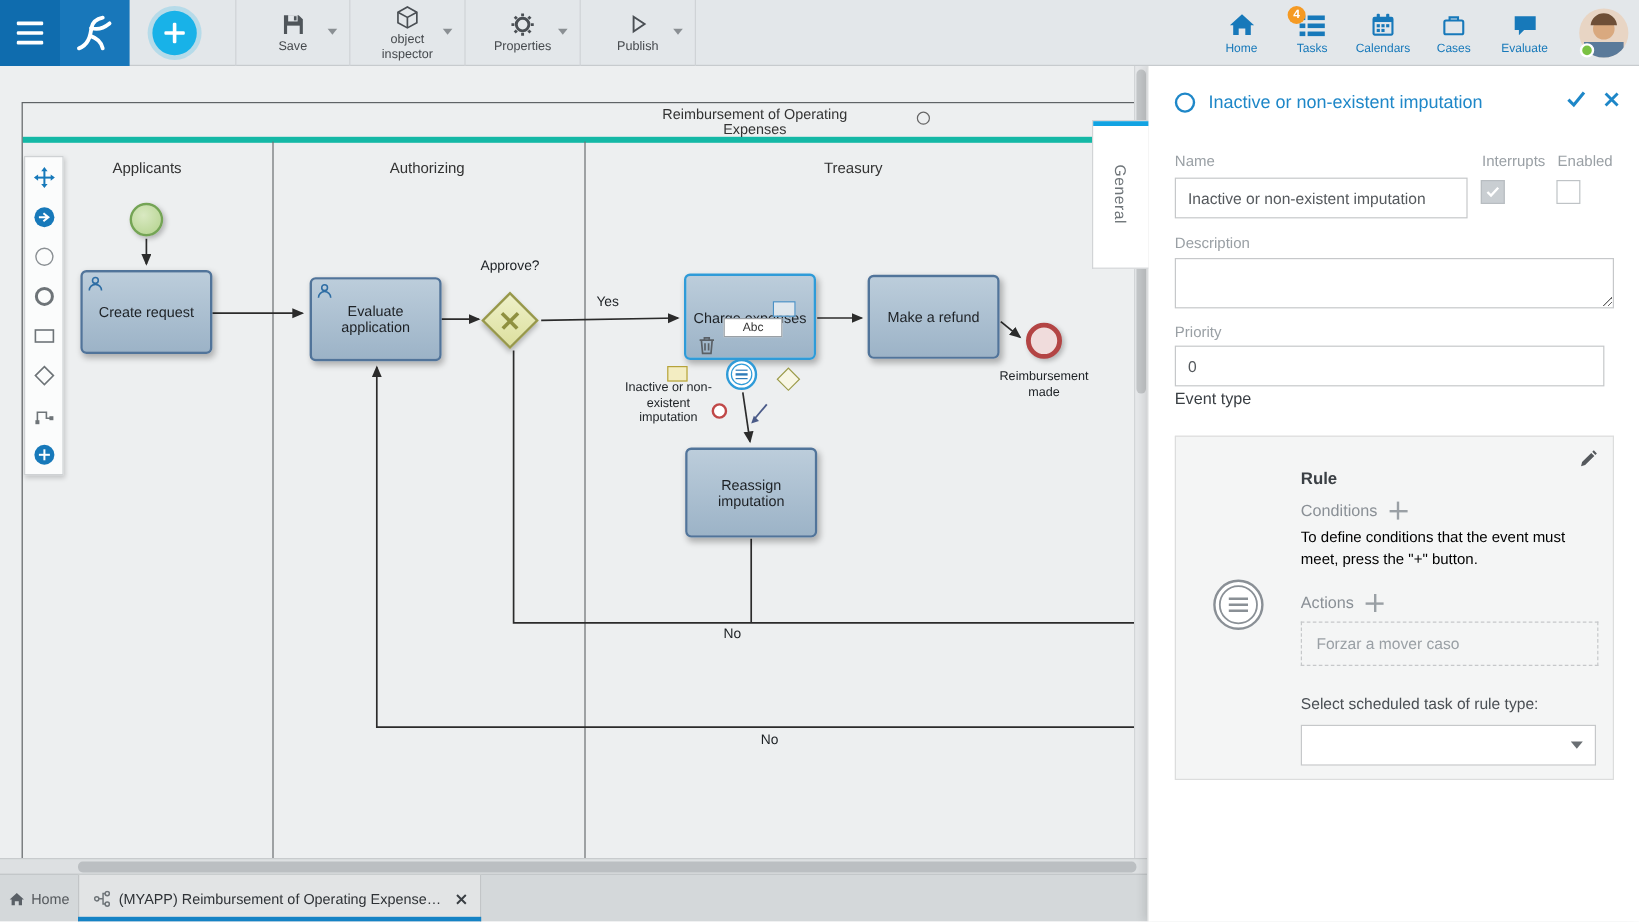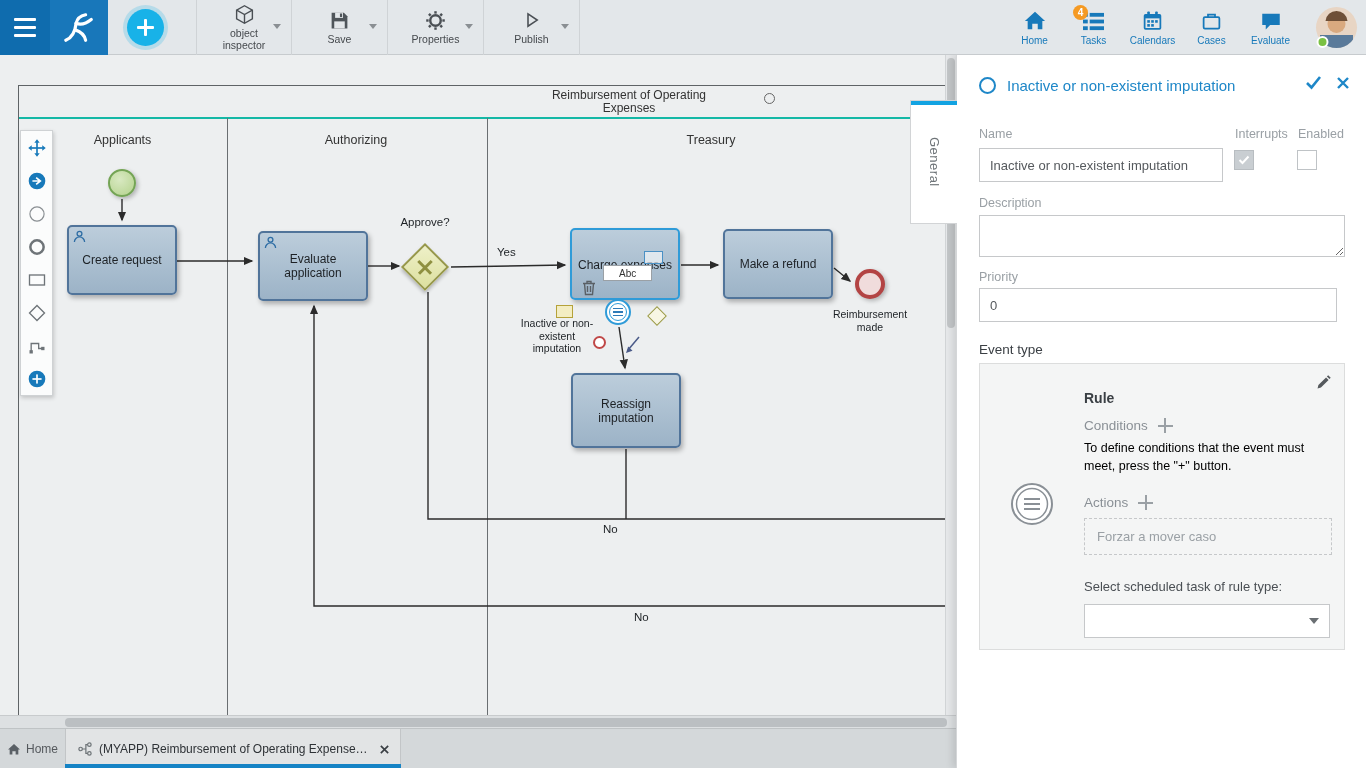--- a/index.html
+++ b/index.html
@@ -24,21 +24,21 @@
   .quicknav{position:absolute;right:66px;top:0;height:55px;display:flex;align-items:center}
   .qitem{width:59px;height:55px;display:flex;flex-direction:column;align-items:center;justify-content:center;gap:2px;cursor:pointer}
   .qicon{position:relative;height:24px;display:flex;align-items:center}
   .qlabel{font-size:10px;color:#1779ba}
   .badge{position:absolute;left:-9px;top:-4px;min-width:15px;height:15px;border-radius:8px;background:#f59a23;color:#fff;font-size:10px;font-weight:bold;display:flex;align-items:center;justify-content:center;padding:0 3px}
   .avatar{position:absolute;right:8px;top:6px;width:43px;height:43px;cursor:pointer}
 
   
   .canvas{position:absolute;left:0;top:55px;width:956px;height:660px;background:#edeff0;overflow:hidden}
   .pool{position:absolute;left:18px;top:30px;width:1220px;height:700px;border:1px solid #5f6366}
-  .pool-title-row{position:relative;height:33px;border-bottom:2px solid #14b8a6}
+  .pool-title-row{position:relative;height:33px;border-bottom:5px solid #14b8a6}
   .pool-title{position:absolute;left:510px;top:3px;width:200px;text-align:center;font-size:12px;color:#333;line-height:1.1}
   .pool-circle{position:absolute;left:745px;top:7px;width:11px;height:11px;border:1.5px solid #666;border-radius:50%}
   .vline{position:absolute;top:63px;bottom:0;width:1px;background:#6a6e71}
   .lane-label{position:absolute;top:78px;font-size:12.5px;color:#333;text-align:center}
   .edges{position:absolute;left:0;top:0;z-index:2;pointer-events:none}
   .edge{stroke:#2b2b2b;stroke-width:1.4;fill:none}
   .node{position:absolute;z-index:3}
   .task{width:110px;border:2px solid #51749a;border-radius:5px;background:linear-gradient(180deg,#bccddb 0%,#9cb3c7 100%);box-shadow:2px 3px 5px rgba(0,0,0,.28);display:flex;align-items:center;justify-content:center;text-align:center;font-size:12px;color:#1d2125;padding:5px;cursor:pointer}
   .task.selected{border-color:#2f9bd8}
   .person{position:absolute;left:4px;top:3px}
@@ -80,21 +80,21 @@
   .panel-header{position:absolute;left:0;top:0;width:100%;height:60px;display:flex;align-items:center;padding-left:22px}
   .ring-icon{width:17px;height:17px;border:2px solid #1e87c8;border-radius:50%;flex:0 0 auto}
   .panel-title{font-size:15px;font-weight:normal;color:#1e87c8;margin-left:11px;white-space:nowrap}
   .panel-actions{position:absolute;right:16px;top:20px;display:flex;gap:14px}
   .icon-btn{border:none;background:transparent;cursor:pointer;padding:0;display:flex;align-items:center}
   .flabel{position:absolute;font-size:12.5px;color:#9aa0a5}
   .input{position:absolute;border:1px solid #c6c8ca;background:#fff;font-size:13px;color:#55595d;padding:0 10px;font-family:"Liberation Sans",sans-serif}
   .checkbox{position:absolute;width:20px;height:20px;border:1px solid #bfc3c6;background:#fff;cursor:pointer;display:flex;align-items:center;justify-content:center}
   .checkbox.checked-disabled{background:#c9ced2;border-color:#b8bdc1}
   textarea.input{resize:both;padding:6px 10px}
-  .event-type-label{position:absolute;left:22px;top:287px;font-size:13.5px;color:#3a3f44}
+  .event-type-label{position:absolute;left:22px;top:270px;font-size:13.5px;color:#3a3f44}
   .rule-box{position:absolute;left:22px;top:308px;width:366px;height:287px;background:#f4f5f5;border:1px solid #dcdddd;padding:26px 18px 18px 104px}
   .rule-icon{position:absolute;left:30px;top:118px}
   .pencil-btn{position:absolute;right:12px;top:10px}
   .rule-title{font-size:14px;font-weight:bold;color:#3a3f44;margin-bottom:12px}
   .rule-row{display:flex;align-items:center;gap:10px;margin-bottom:6px}
   .rule-row .rlabel{font-size:13.5px;color:#8a9096}
   .plus-sm{position:relative;width:15px;height:15px;display:inline-block;cursor:pointer}
   .plus-sm::before{content:"";position:absolute;left:6.5px;top:0;width:2px;height:15px;background:#9aa0a5}
   .plus-sm::after{content:"";position:absolute;left:0;top:6.5px;width:15px;height:2px;background:#9aa0a5}
   .rule-help{font-size:12.5px;color:#000000;line-height:1.45;width:240px;margin:2px 0 20px}
@@ -124,36 +124,36 @@
           <path d="M16 20 C22 22 26 26 27 31"></path>
         </svg>
       </div>
     </div>
     <button class="plus-btn">
         <span class="plus-icon"></span>
       </button>
 
     <div class="tools">
       <div class="tool">
-        <svg width="21" height="21" viewBox="0 0 24 24" fill="none" stroke="#4a4f54" stroke-width="1.6">
-          <path d="M12 2 L21 7 V17 L12 22 L3 17 V7 Z"></path>
-            <path d="M3 7 L12 12 L21 7"></path>
-            <path d="M12 12 V22"></path>
-        </svg>
-        <span class="tlabel">object inspector</span>
-        <span class="caret"></span>
-      </div>
-      <div class="tool">
         <svg width="21" height="21" viewBox="0 0 24 24">
           <path d="M3 3 h14 l4 4 v14 H3 z" fill="#4f555a"></path>
           <rect x="7" y="3" width="9" height="6" fill="#e3e7ea"></rect>
           <rect x="12.5" y="4" width="2.5" height="4" fill="#4f555a"></rect>
           <rect x="6" y="13" width="12" height="8" fill="#e3e7ea"></rect>
         </svg>
         <span class="tlabel">Save</span>
+        <span class="caret"></span>
+      </div>
+      <div class="tool">
+        <svg width="21" height="21" viewBox="0 0 24 24" fill="none" stroke="#4a4f54" stroke-width="1.6">
+          <path d="M12 2 L21 7 V17 L12 22 L3 17 V7 Z"></path>
+            <path d="M3 7 L12 12 L21 7"></path>
+            <path d="M12 12 V22"></path>
+        </svg>
+        <span class="tlabel">object inspector</span>
         <span class="caret"></span>
       </div>
       <div class="tool">
         <svg width="21" height="21" viewBox="0 0 26 26">
           <g stroke="#4a4f54" stroke-width="3">
             <line x1="13" y1="1.5" x2="13" y2="4.5"></line>
               <line x1="13" y1="21.5" x2="13" y2="24.5"></line>
             <line x1="1.5" y1="13" x2="4.5" y2="13"></line>
               <line x1="21.5" y1="13" x2="24.5" y2="13"></line>
             <line x1="4.9" y1="4.9" x2="7" y2="7"></line>

